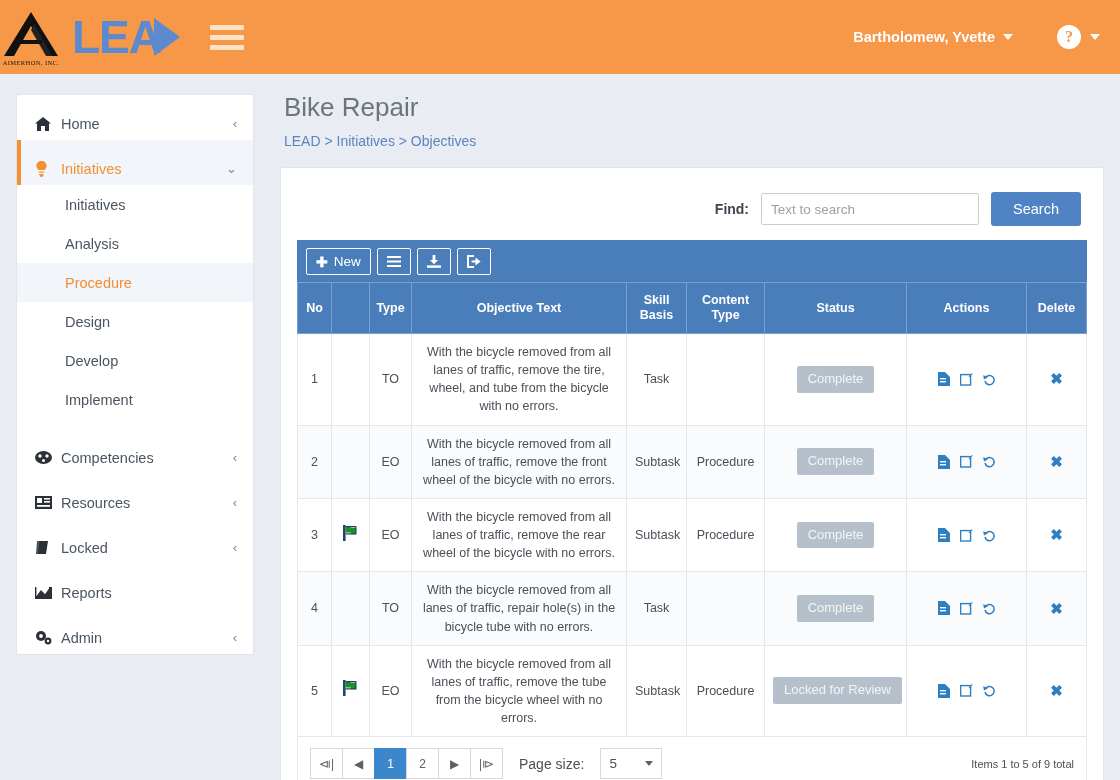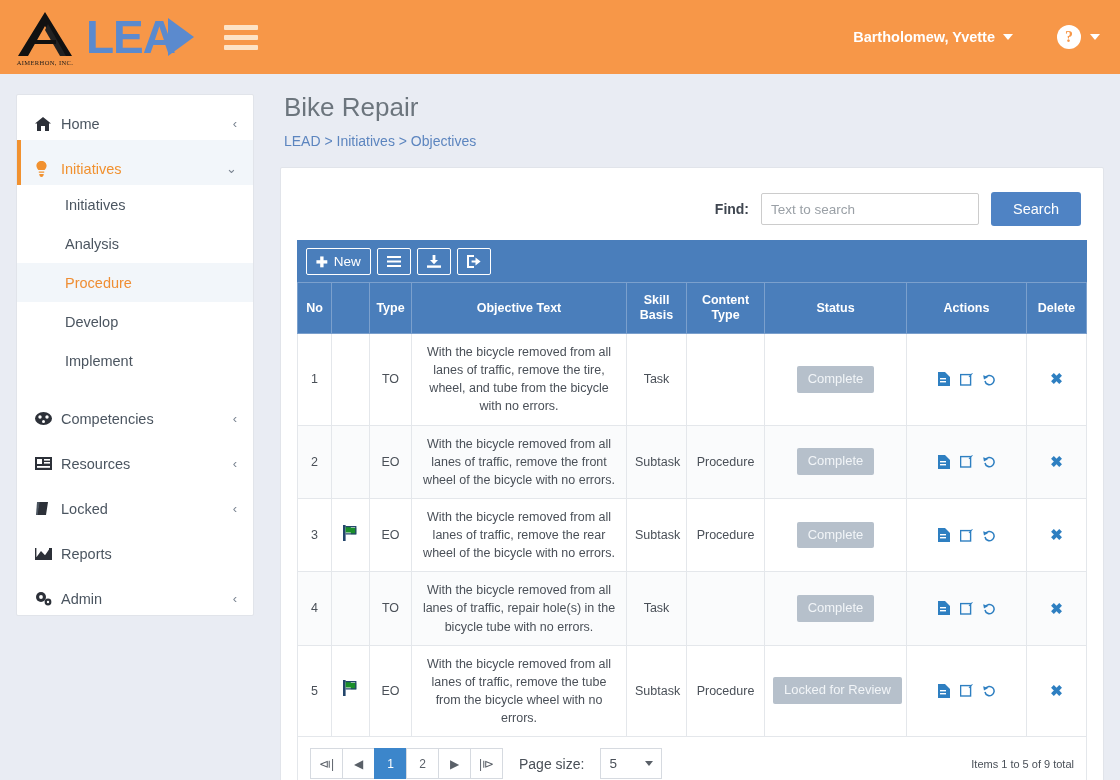--- a/index.html
+++ b/index.html
@@ -12,21 +12,21 @@
   }
 
   
   .topbar {
     height: 74px;
     background: #f79748;
     display: flex;
     align-items: center;
     position: relative;
   }
-  .brand { display: flex; align-items: center; padding-left: 14px; }
+  .brand { display: flex; align-items: center; }
   .logo-mark { width: 62px; height: 54px; position: relative; }
   .logo-caption {
     position: absolute; bottom: -2px; left: 0; width: 100%;
     text-align: center; font-size: 6.5px; letter-spacing: .4px;
     color: #1a1a1a; font-family: "Liberation Serif", serif;
   }
   .logo-word {
     margin-left: 10px;
     font-size: 46px; font-weight: bold; letter-spacing: -1px;
     color: #5b8ace; font-family: "Liberation Sans", sans-serif;
@@ -268,20 +268,23 @@
     </div>
 
     <div class="subnav-item">
       <span>Initiatives</span>
       </div>
     <div class="subnav-item">
       <span>Analysis</span>
       </div>
     <div class="subnav-item current">
       <span>Procedure</span>
+      </div>
+    <div class="subnav-item">
+      <span>Design</span>
       </div>
     <div class="subnav-item">
       <span>Develop</span>
       </div>
     <div class="subnav-item">
       <span>Implement</span>
       </div>
 
     <div class="nav-item" style="margin-top:10px">
       <span class="ico">

